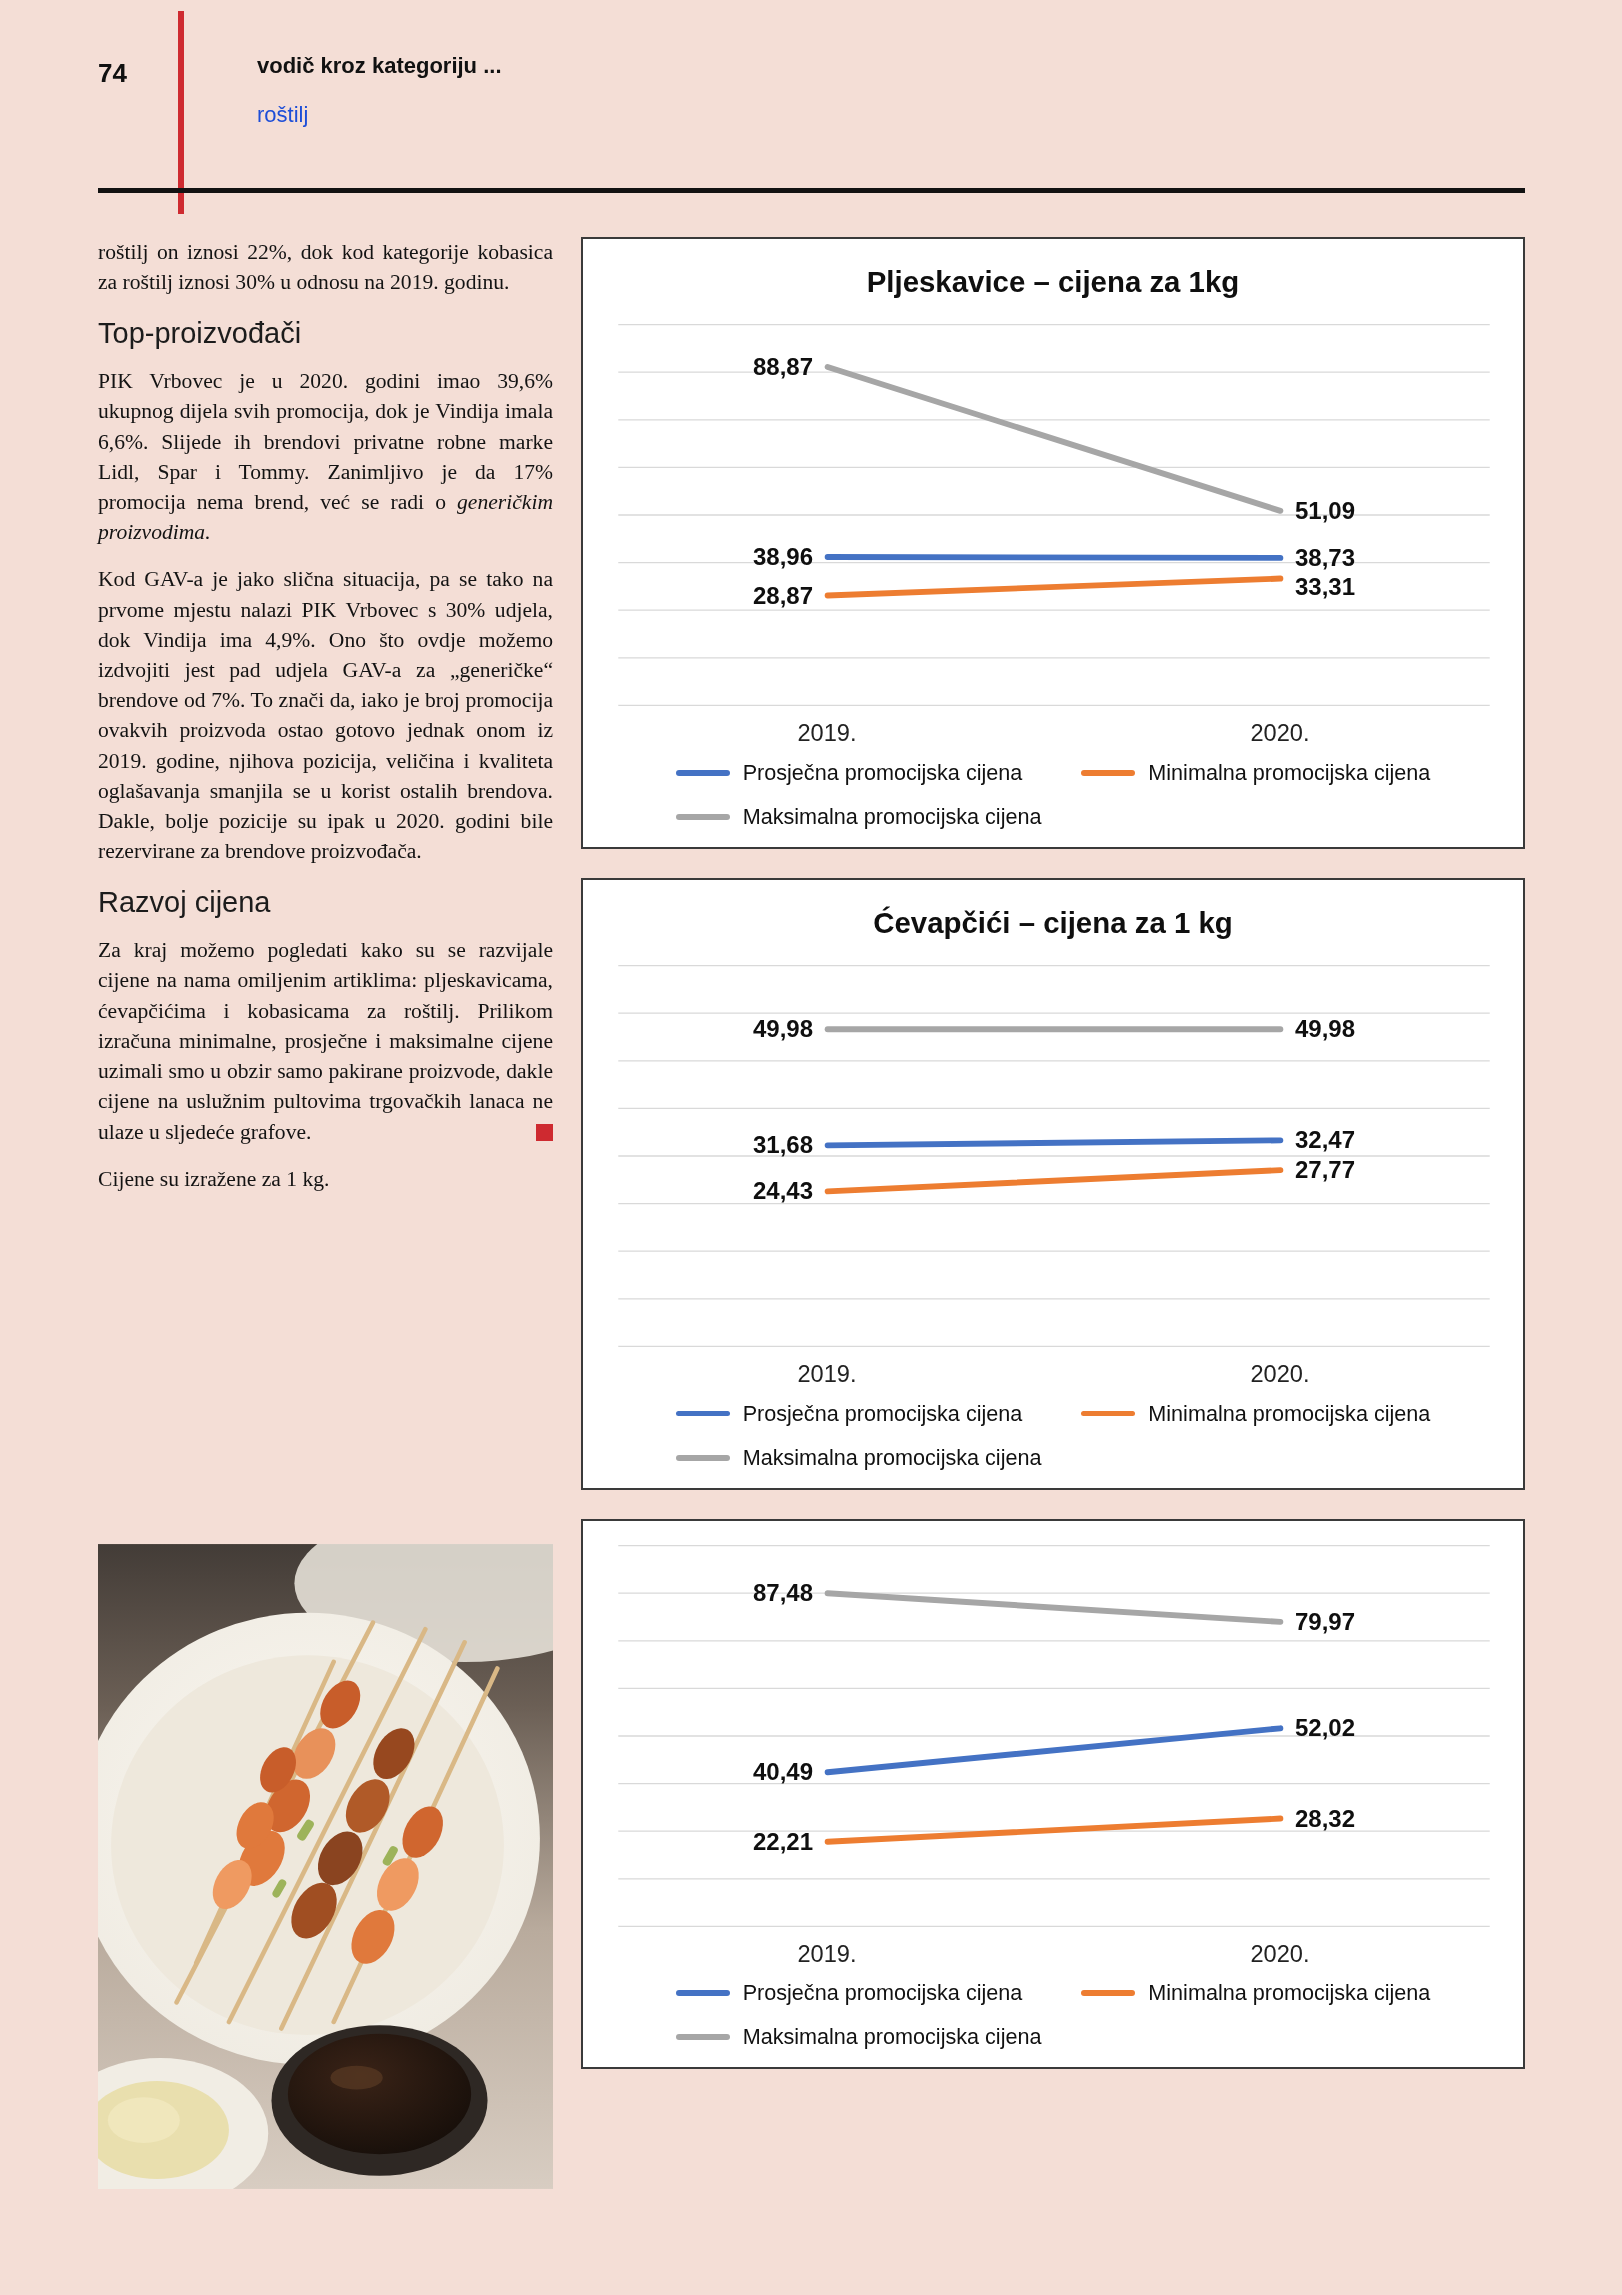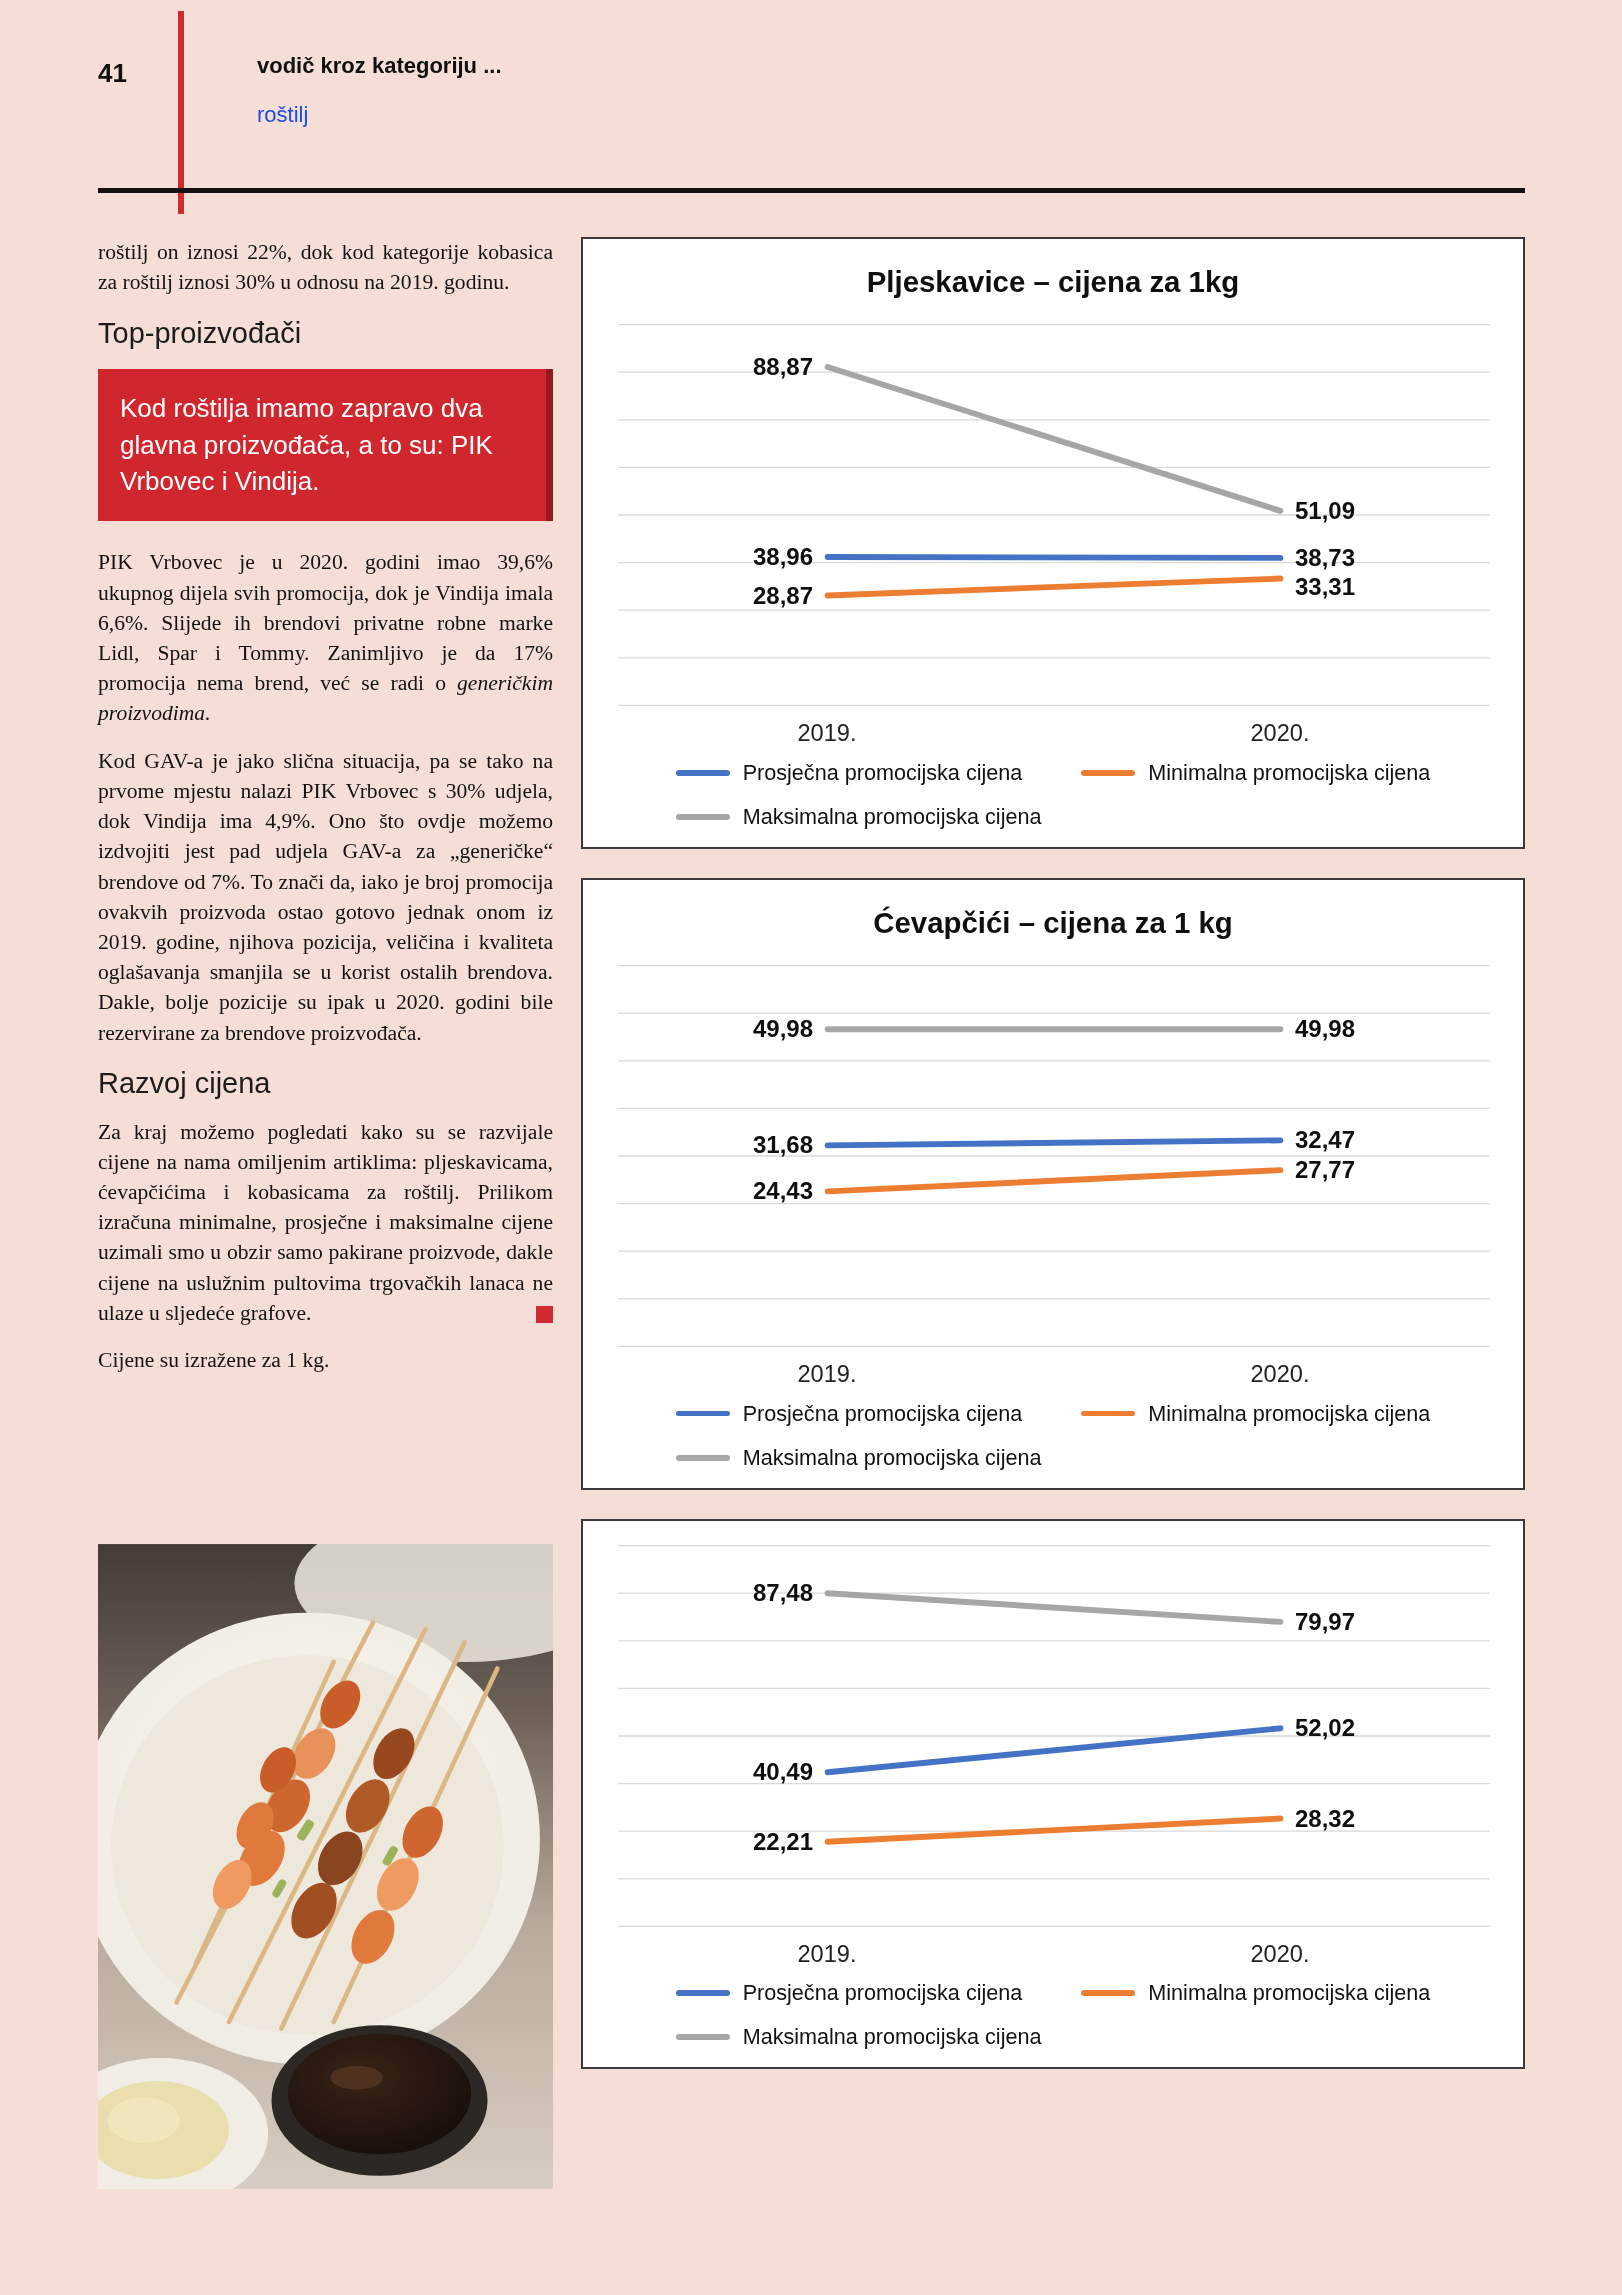--- a/index.html
+++ b/index.html
@@ -52,35 +52,34 @@
   .legend{width:max-content;margin:9.2px auto 3.9px auto;display:flex;flex-direction:column;gap:18.3px;}
   .legrow{display:flex;gap:59px;}
   .legitem{display:flex;align-items:center;gap:13px;font-size:21.6px;color:#111;}
   .legswatch{width:54px;height:5.9px;border-radius:3.3px;flex:0 0 54px;}
 </style>
 </head>
 <body>
 
 <div class="page">
 
-  <div class="pagenum">41</div>
+  <div class="pagenum">74</div>
   <div class="redbar"></div>
   <div class="kicker">
     <div class="k1">vodič kroz kategoriju ...</div>
     <div class="k2">roštilj</div>
   </div>
   <div class="rule"></div>
 
   <div class="bodywrap">
 
     <div class="leftcol">
       <div class="article">
         <p>roštilj on iznosi 22%, dok kod kategorije kobasica za roštilj iznosi 30% u odnosu na 2019. godinu.</p>
         <div class="subhead">Top-proizvođači</div>
-        <div class="callout">Kod roštilja imamo zapravo dva glavna proizvođača, a to su: PIK Vrbovec i Vindija.</div>
         <p><span>PIK Vrbovec je u 2020. godini imao 39,6% ukupnog dijela svih promocija, dok je Vindija imala 6,6%. Slijede ih brendovi privatne robne marke Lidl, Spar i Tommy. Zanimljivo je da 17% promocija nema brend, već se radi o </span><em>generičkim proizvodima.</em></p>
         <p>Kod GAV-a je jako slična situacija, pa se tako na prvome mjestu nalazi PIK Vrbovec s 30% udjela, dok Vindija ima 4,9%. Ono što ovdje možemo izdvojiti jest pad udjela GAV-a za „generičke“ brendove od 7%. To znači da, iako je broj promocija ovakvih proizvoda ostao gotovo jednak onom iz 2019. godine, njihova pozicija, veličina i kvaliteta oglašavanja smanjila se u korist ostalih brendova. Dakle, bolje pozicije su ipak u 2020. godini bile rezervirane za brendove proizvođača.</p>
         <div class="subhead">Razvoj cijena</div>
         <p><span>Za kraj možemo pogledati kako su se razvijale cijene na nama omiljenim artiklima: pljeskavicama, ćevapčićima i kobasicama za roštilj. Prilikom izračuna minimalne, prosječne i maksimalne cijene uzimali smo u obzir samo pakirane proizvode, dakle cijene na uslužnim pultovima trgovačkih lanaca ne ulaze u sljedeće grafove.</span><span class="endmark"></span></p>
         <p class="lastline">Cijene su izražene za 1 kg.</p>
       </div>
 
       <div class="photo">
         <svg width="455" height="645" viewBox="0 0 695 985">
           <defs>

